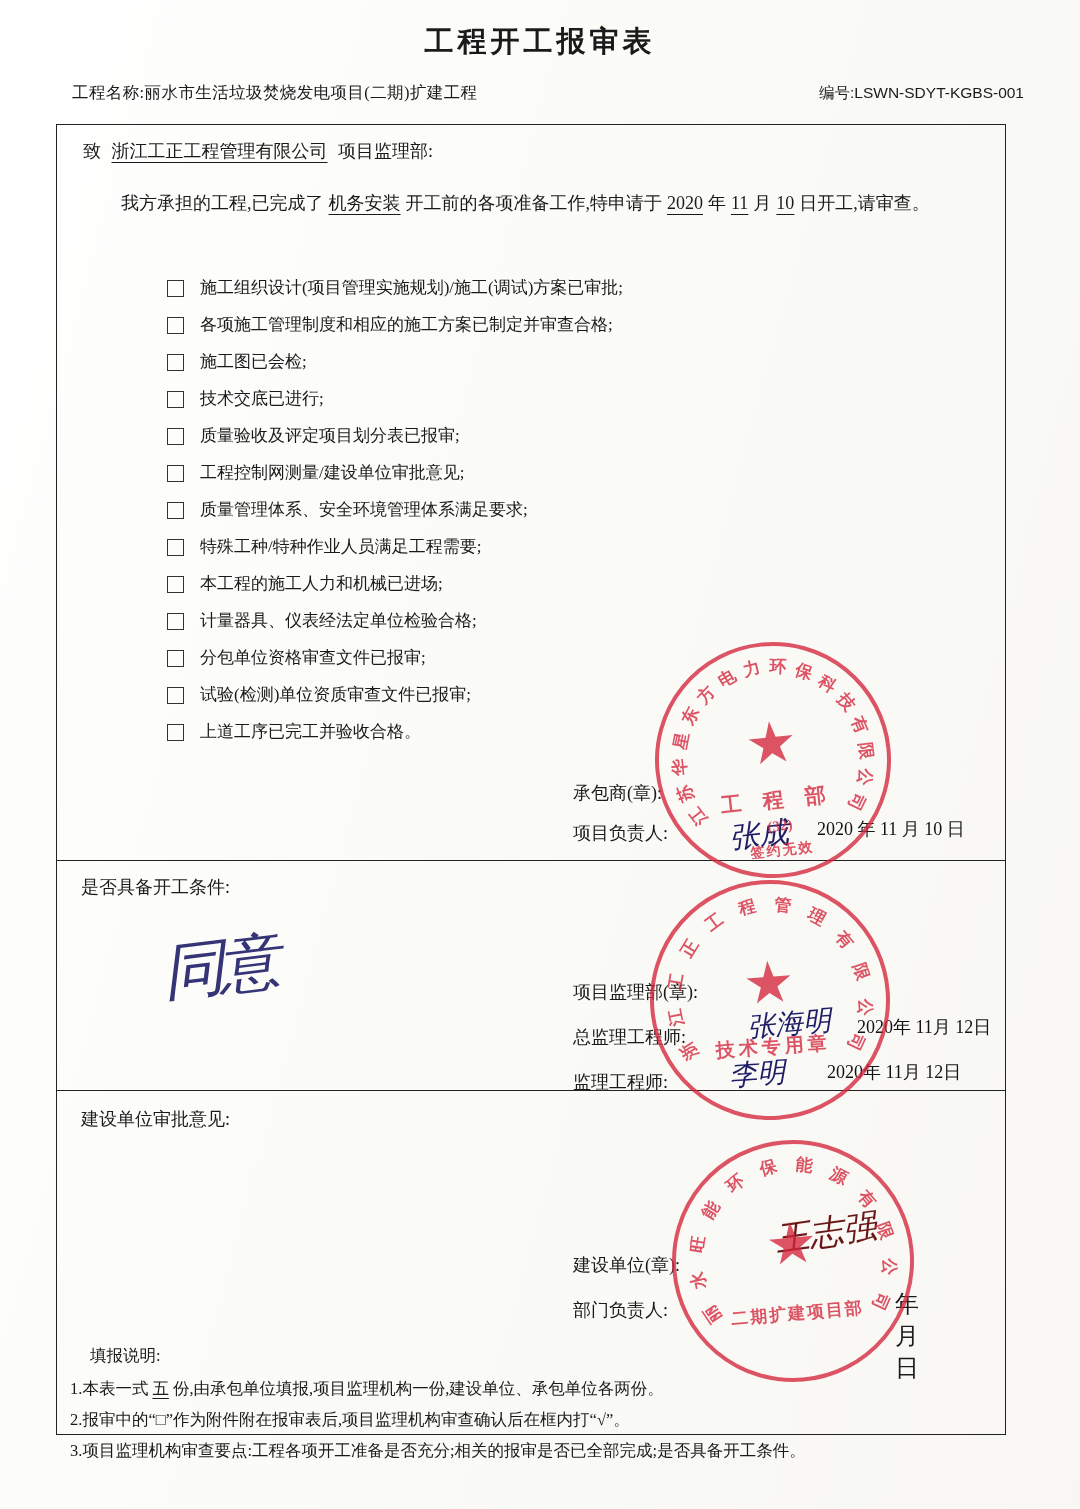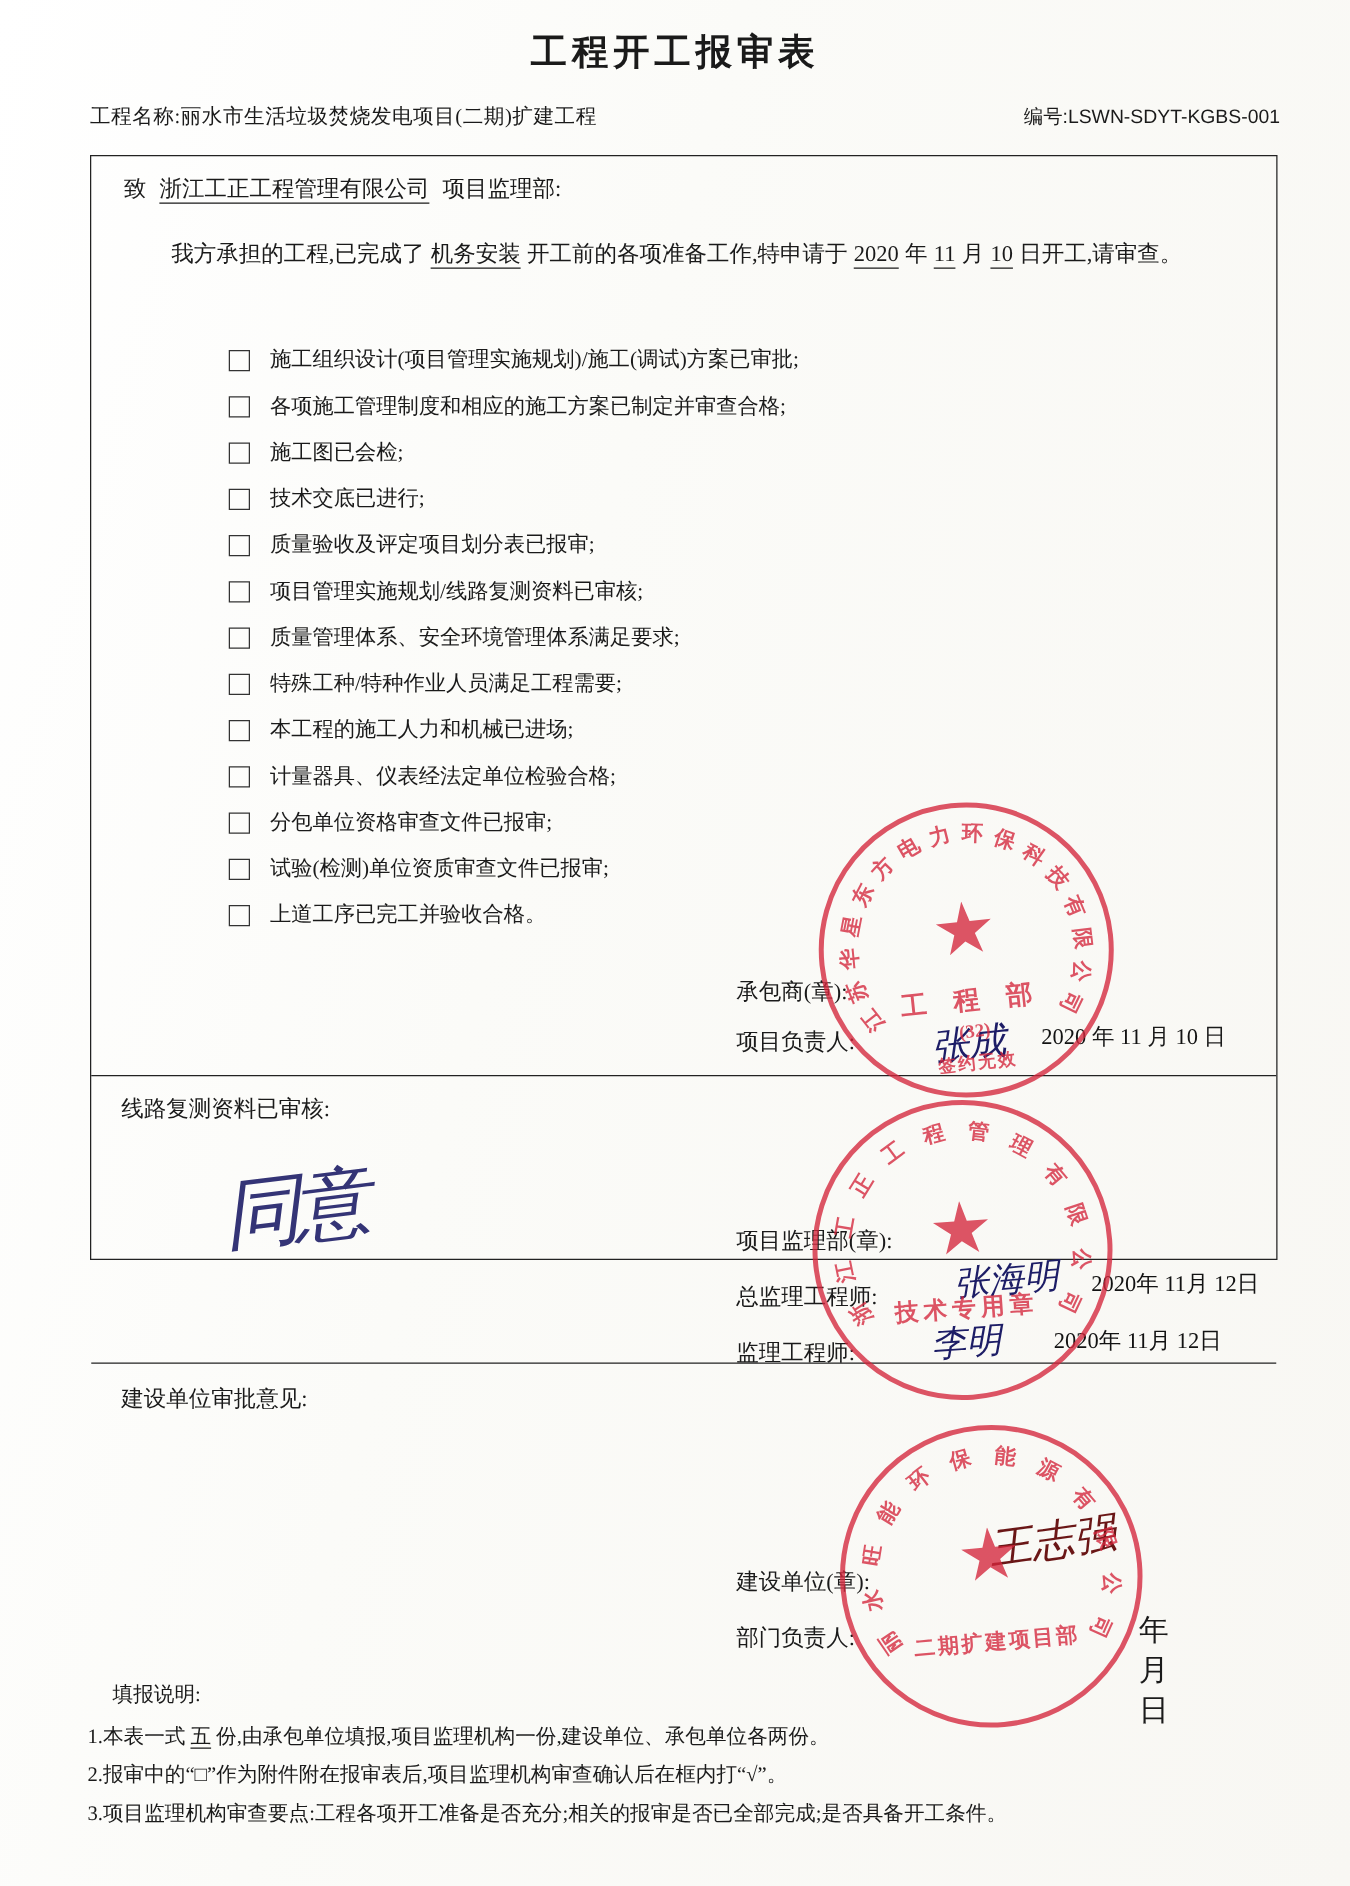--- a/index.html
+++ b/index.html
@@ -49,24 +49,24 @@
     font-size: 16.5px;
     display: flex;
     justify-content: space-between;
     align-items: baseline;
   }
   .headrow .left { letter-spacing: 0.4px; }
   .headrow .right { font-family: "Liberation Sans", sans-serif; font-size: 15.5px; }
 
   .frame {
     position: absolute;
-    left: 72px;
+    left: 56px;
     top: 124px;
     width: 950px;
-    height: 884px;
+    height: 1311px;
     border: 1.6px solid #222;
     box-sizing: border-box;
   }
   .divider {
     position: absolute;
     left: 0;
     width: 100%;
     border-top: 1.5px solid #222;
   }
   .d1 { top: 735px; }
@@ -355,21 +355,21 @@
         <div class="cl-item">
             <span class="box"></span>
             <span>技术交底已进行;</span>
           </div>
         <div class="cl-item">
             <span class="box"></span>
             <span>质量验收及评定项目划分表已报审;</span>
           </div>
         <div class="cl-item">
             <span class="box"></span>
-            <span>项目管理实施规划/线路复测资料已审核;</span>
+            <span>工程控制网测量/建设单位审批意见;</span>
           </div>
         <div class="cl-item">
             <span class="box"></span>
             <span>质量管理体系、安全环境管理体系满足要求;</span>
           </div>
         <div class="cl-item">
             <span class="box"></span>
             <span>特殊工种/特种作业人员满足工程需要;</span>
           </div>
         <div class="cl-item">
@@ -406,21 +406,21 @@
         <span>年</span>
         <span class="hand-date">11</span>
         <span>月</span>
         <span class="hand-date">10</span>
         <span>日</span>
       </div>
 
       <div class="hw-sig1 hand">张成</div>
     </div>
 
-    <div class="sec2-label">线路复测资料已审核:</div>
+    <div class="sec2-label">是否具备开工条件:</div>
     <div class="hw-approve">同意</div>
 
     <div class="sec2-sign">
       <div>项目监理部(章):</div>
       <div>
         <span>总监理工程师:</span>
       </div>
       <div>
         <span>监理工程师:</span>
       </div>

